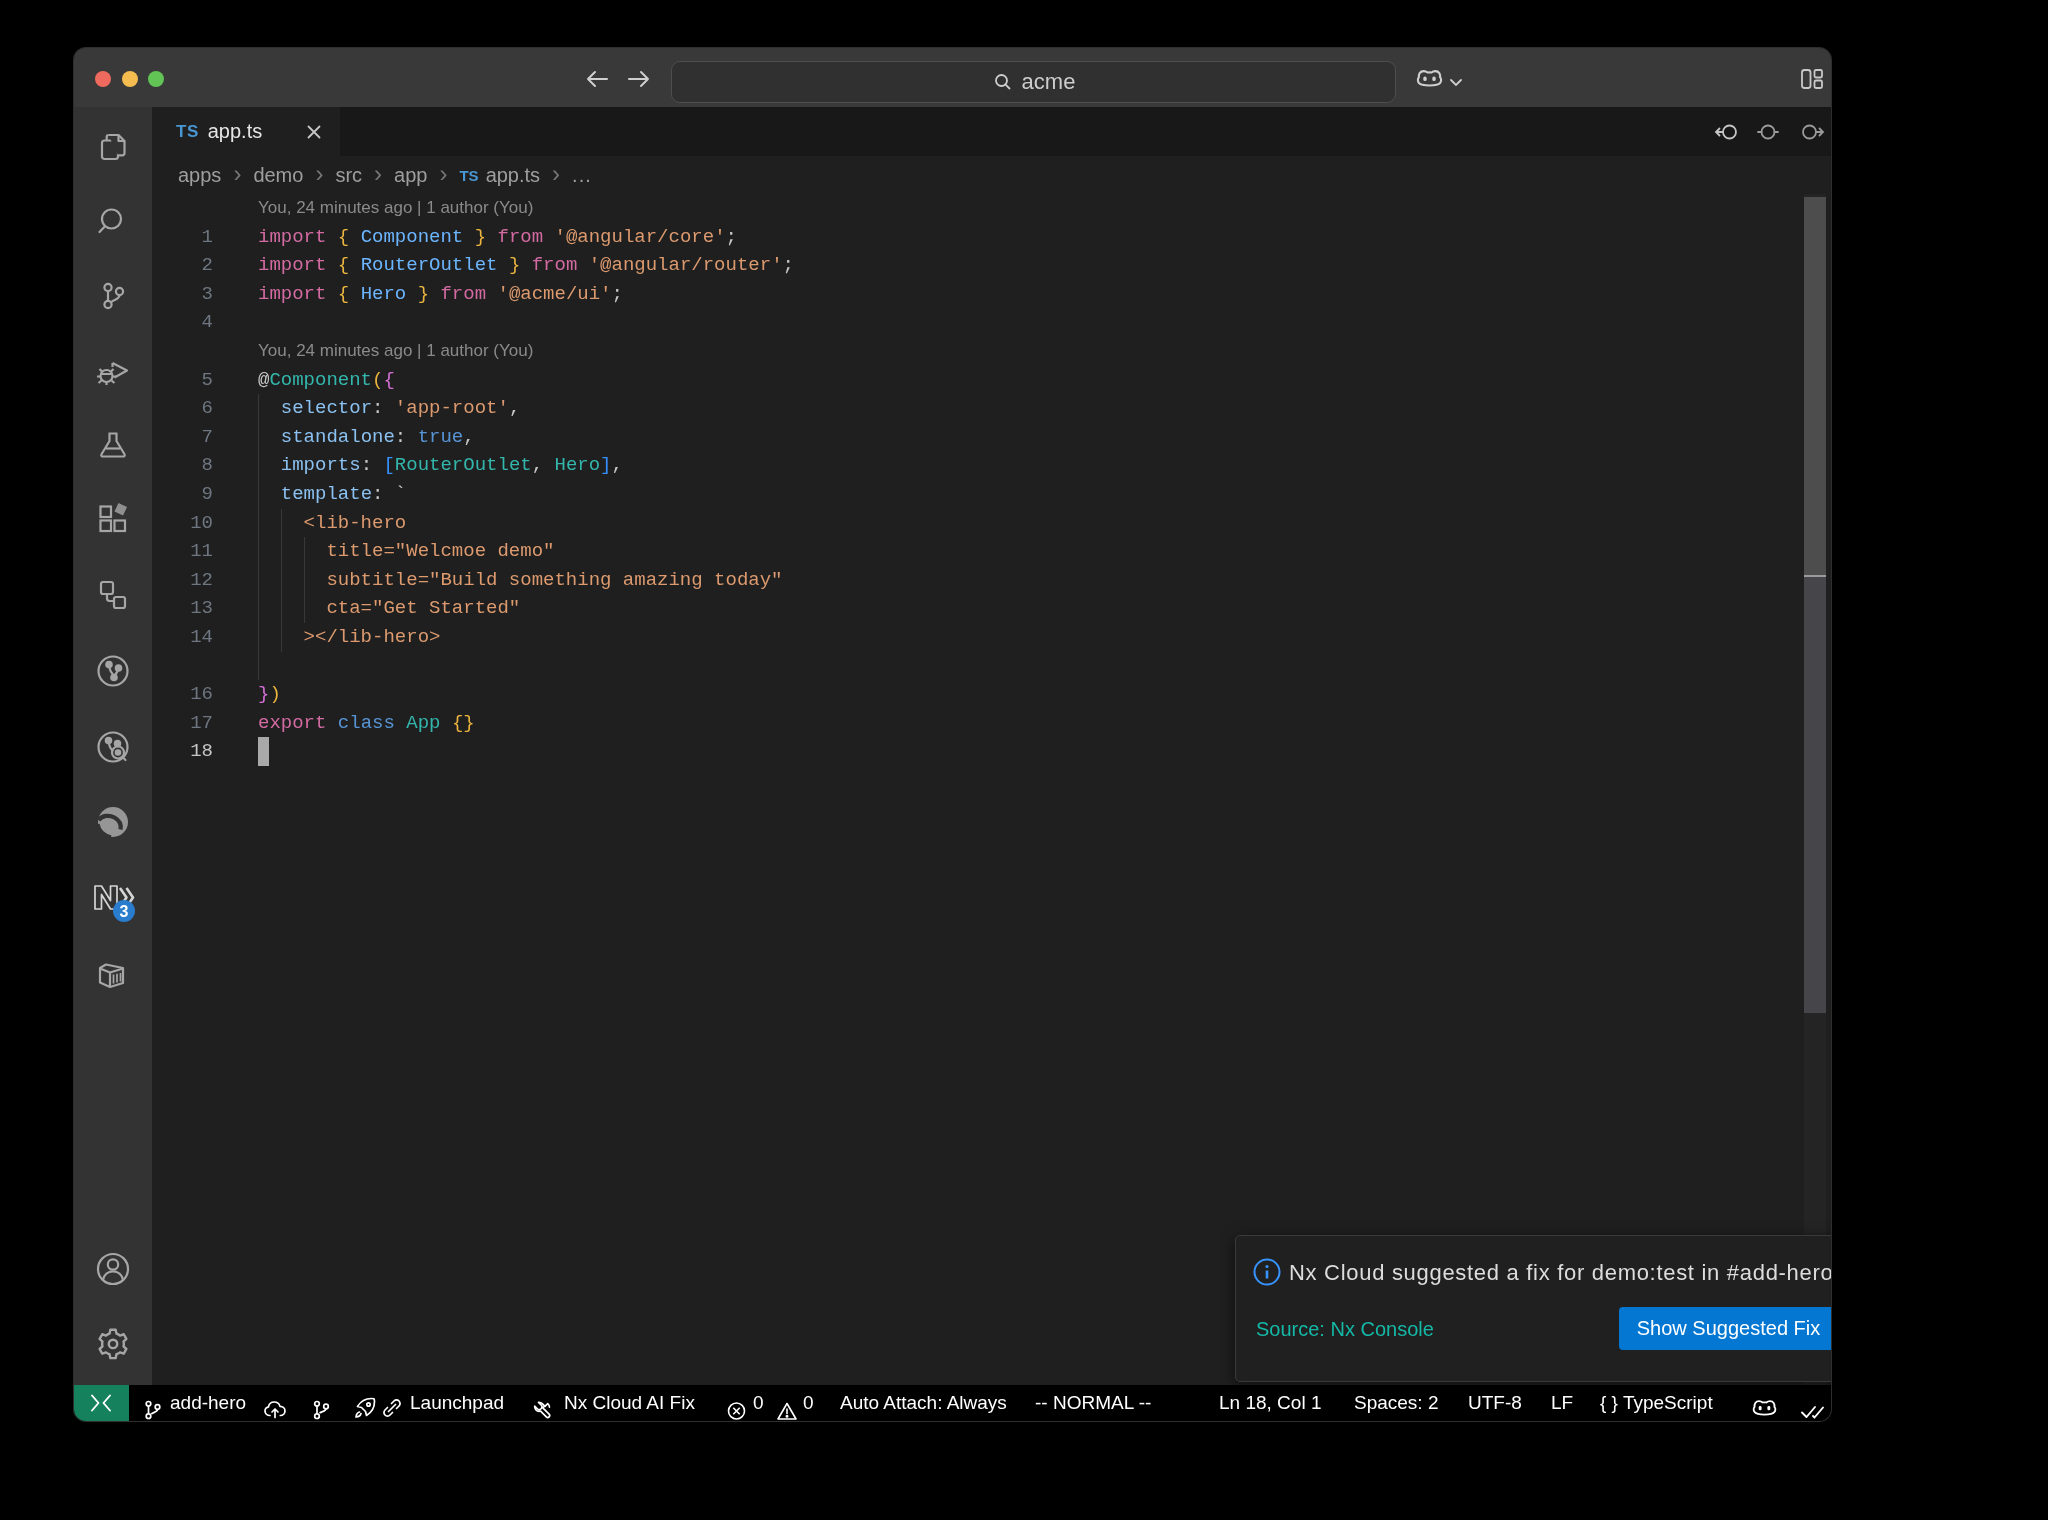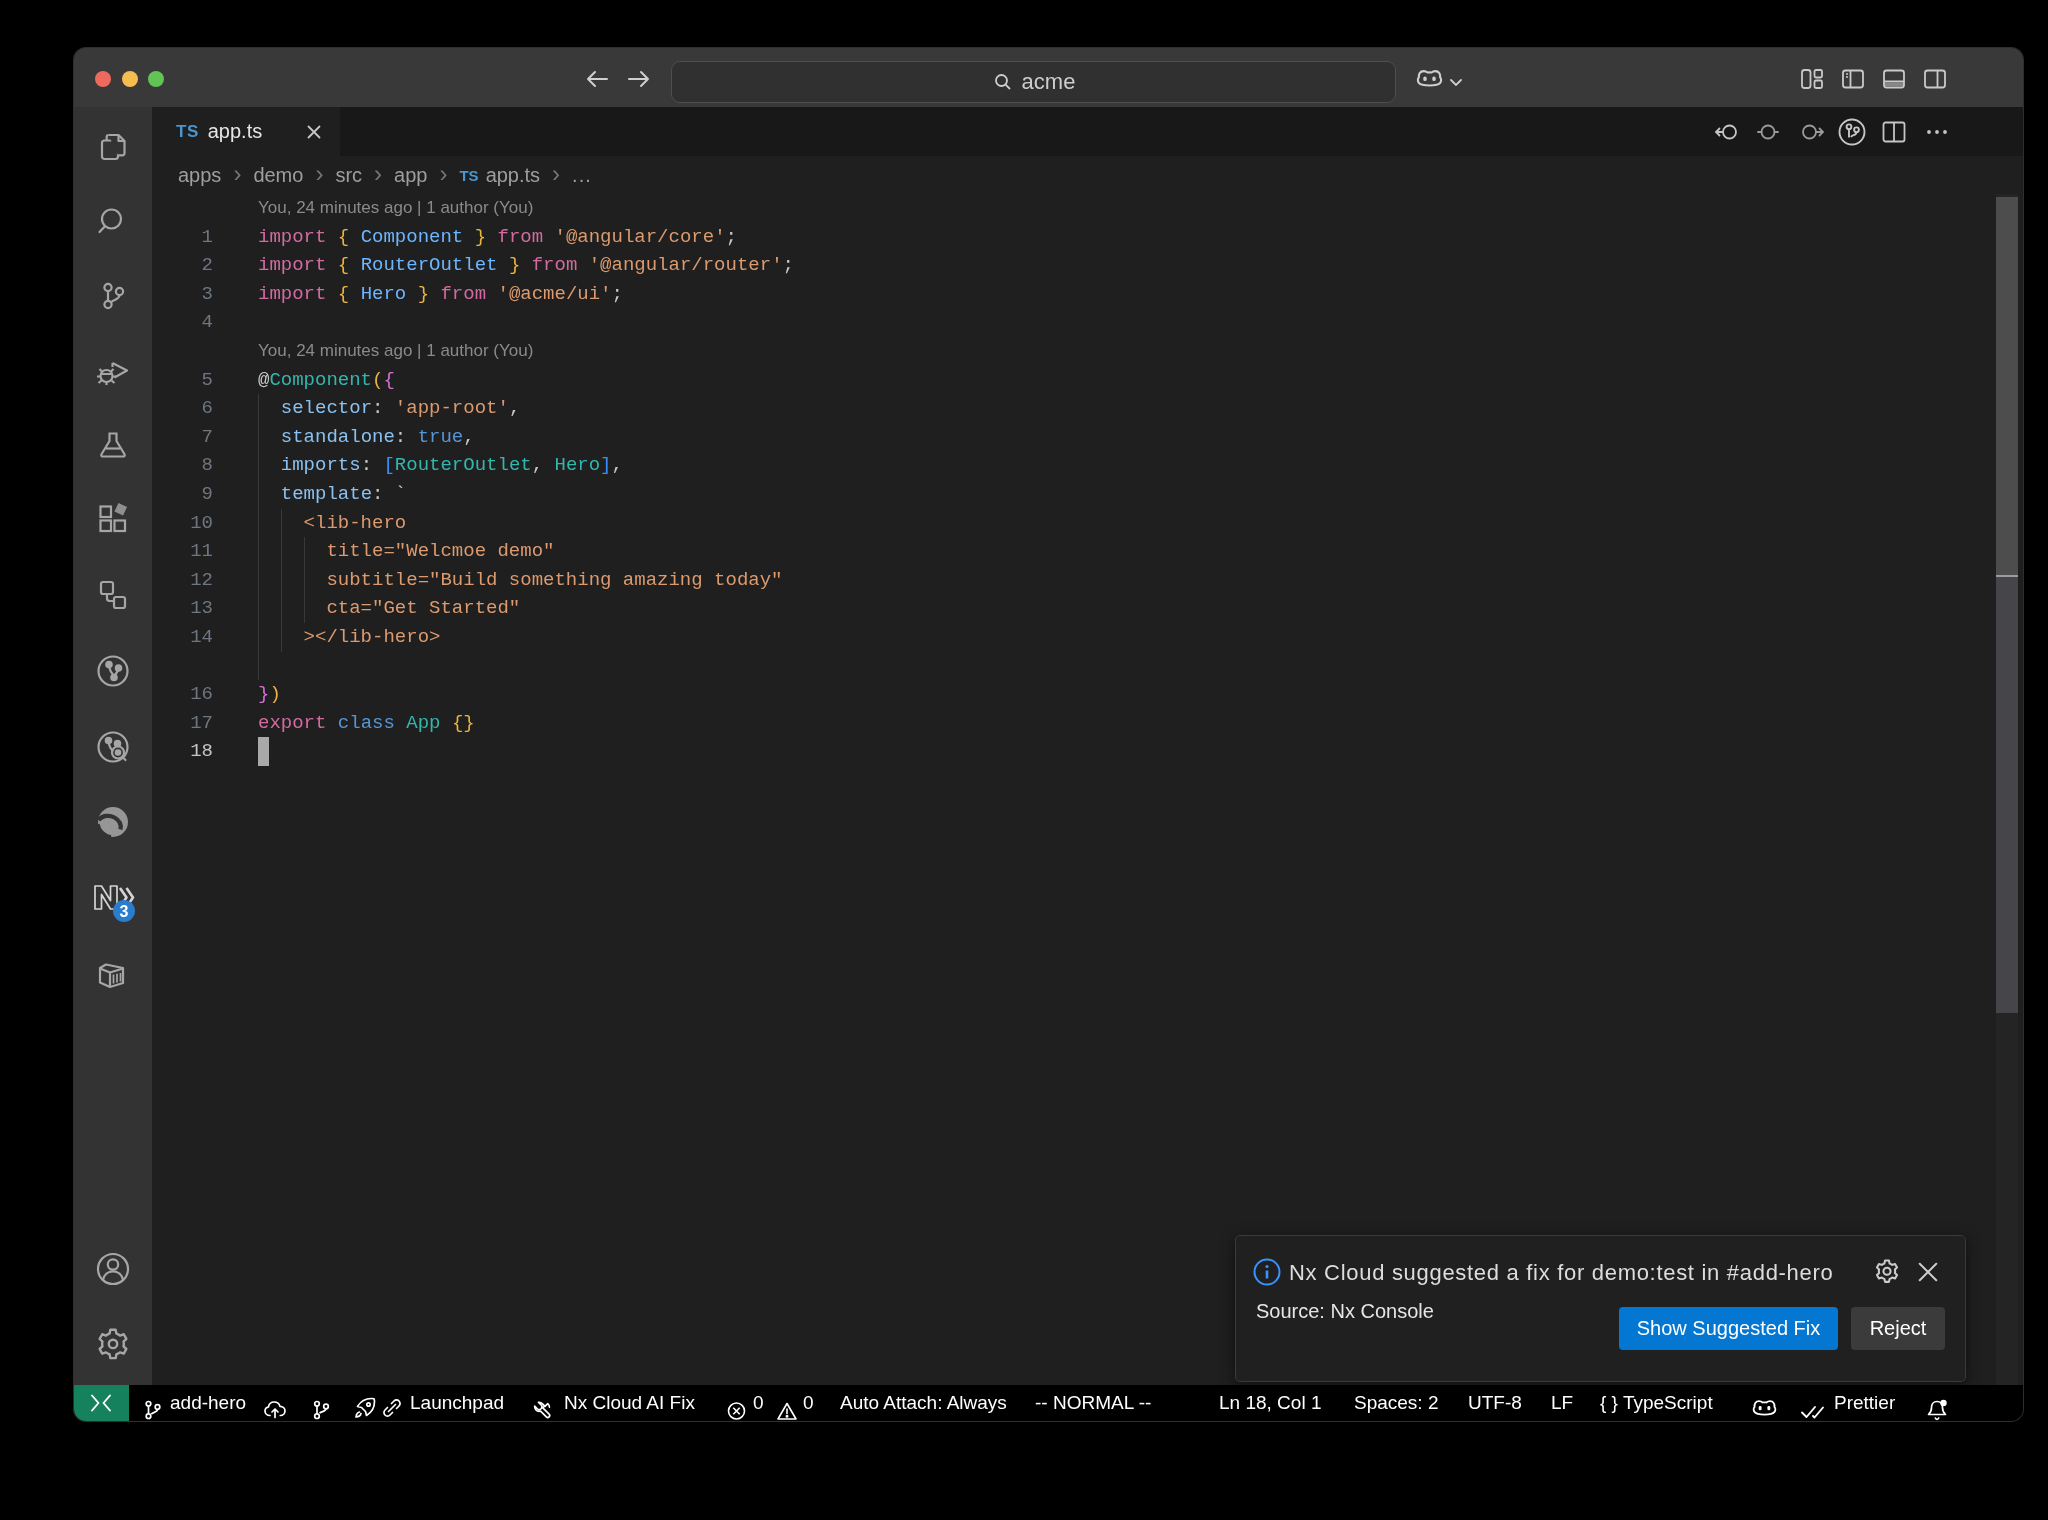--- a/index.html
+++ b/index.html
@@ -1,18 +1,18 @@
 <!DOCTYPE html>
 <html><head>
 <meta charset="utf-8">
 <style>
   * { margin:0; padding:0; box-sizing:border-box; }
   html,body { width:2048px; height:1520px; background:#000; overflow:hidden;
     font-family:"Liberation Sans", sans-serif; }
-  #win { position:absolute; left:74px; top:48px; width:1949px; height:1373px;
+  #win { position:absolute; left:74px; top:48px; width:1757px; height:1373px;
     background:#1f1f1f; border-radius:12px; overflow:hidden;
     box-shadow: 0 0 0 1px rgba(255,255,255,0.18), 0 18px 50px rgba(0,0,0,0.7); }
   
   #titlebar { position:absolute; left:0; top:0; right:0; height:59px; background:#393939; }
   .tl { position:absolute; top:23px; width:16px; height:16px; border-radius:50%; }
   #searchbox { position:absolute; left:597px; top:13px; width:725px; height:42px;
     background:#303030; border:1px solid #4e4e4e; border-radius:9px;
     display:flex; align-items:center; justify-content:center; color:#cdcdcd; }
   
   #activitybar { position:absolute; left:0; top:59px; width:78px; bottom:36px; background:#333333; }
@@ -268,21 +268,21 @@
         <path d="M15 13.5 V21.5" stroke="#3794ff" stroke-width="2.6"></path>
       </svg>
     <div style="position:absolute; left:53px; top:24px; font-size:22px; letter-spacing:0.7px; color:#dddddd;">Nx Cloud suggested a fix for demo:test in #add-hero</div>
     <svg style="position:absolute; left:636px; top:21px;" width="30" height="30" viewBox="0 0 38 38" fill="none" stroke="#cccccc" stroke-width="2.6" stroke-linejoin="round">
         <path d="M16.5 4.5 H21.5 L22.3 8.2 C23.5 8.6 24.6 9.2 25.6 10 L29.2 8.8 L31.7 13.2 L29 15.7 C29.2 16.4 29.3 17.2 29.3 18 C29.3 18.8 29.2 19.6 29 20.3 L31.7 22.8 L29.2 27.2 L25.6 26 C24.6 26.8 23.5 27.4 22.3 27.8 L21.5 31.5 H16.5 L15.7 27.8 C14.5 27.4 13.4 26.8 12.4 26 L8.8 27.2 L6.3 22.8 L9 20.3 C8.8 19.6 8.7 18.8 8.7 18 C8.7 17.2 8.8 16.4 9 15.7 L6.3 13.2 L8.8 8.8 L12.4 10 C13.4 9.2 14.5 8.6 15.7 8.2 Z"></path>
         <circle cx="19" cy="18" r="4.5"></circle>
       </svg>
     <svg style="position:absolute; left:679px; top:23px;" width="26" height="26" viewBox="0 0 22 22" stroke="#cccccc" stroke-width="1.7" stroke-linecap="round">
         <path d="M4 4 L18 18 M18 4 L4 18"></path>
       </svg>
-    <div style="position:absolute; left:20px; top:64px; font-size:20px; color:#e5e5e5;">Source: Nx Console</div>
+    <div style="position:absolute; left:20px; top:82px; font-size:20px; color:#14b8a6;">Source: Nx Console</div>
     <div style="position:absolute; left:383px; top:71px; width:219px; height:43px; background:#0377d2; border-radius:4px; color:#ffffff; font-size:20px; display:flex; align-items:center; justify-content:center;">Show Suggested Fix</div>
     <div style="position:absolute; left:615px; top:71px; width:94px; height:43px; background:#3b3b3b; border-radius:4px; color:#ffffff; font-size:20px; display:flex; align-items:center; justify-content:center;">Reject</div>
   </div>
   <div id="statusbar">
     <div id="remote">
       <svg style="position:absolute; left:14px; top:7px;" width="26" height="22" viewBox="0 0 26 22" fill="none" stroke="#ffffff" stroke-width="1.9" stroke-linecap="round" stroke-linejoin="round">
           <path d="M4 3.5 L10.5 11 L4 18.5 M22 3.5 L15.5 11 L22 18.5"></path>
         </svg>
     </div>
     <svg class="sitem" style="left:68px; top:7px;" width="22" height="22" viewBox="0 0 22 22" fill="none" stroke="#ffffff" stroke-width="1.7">

